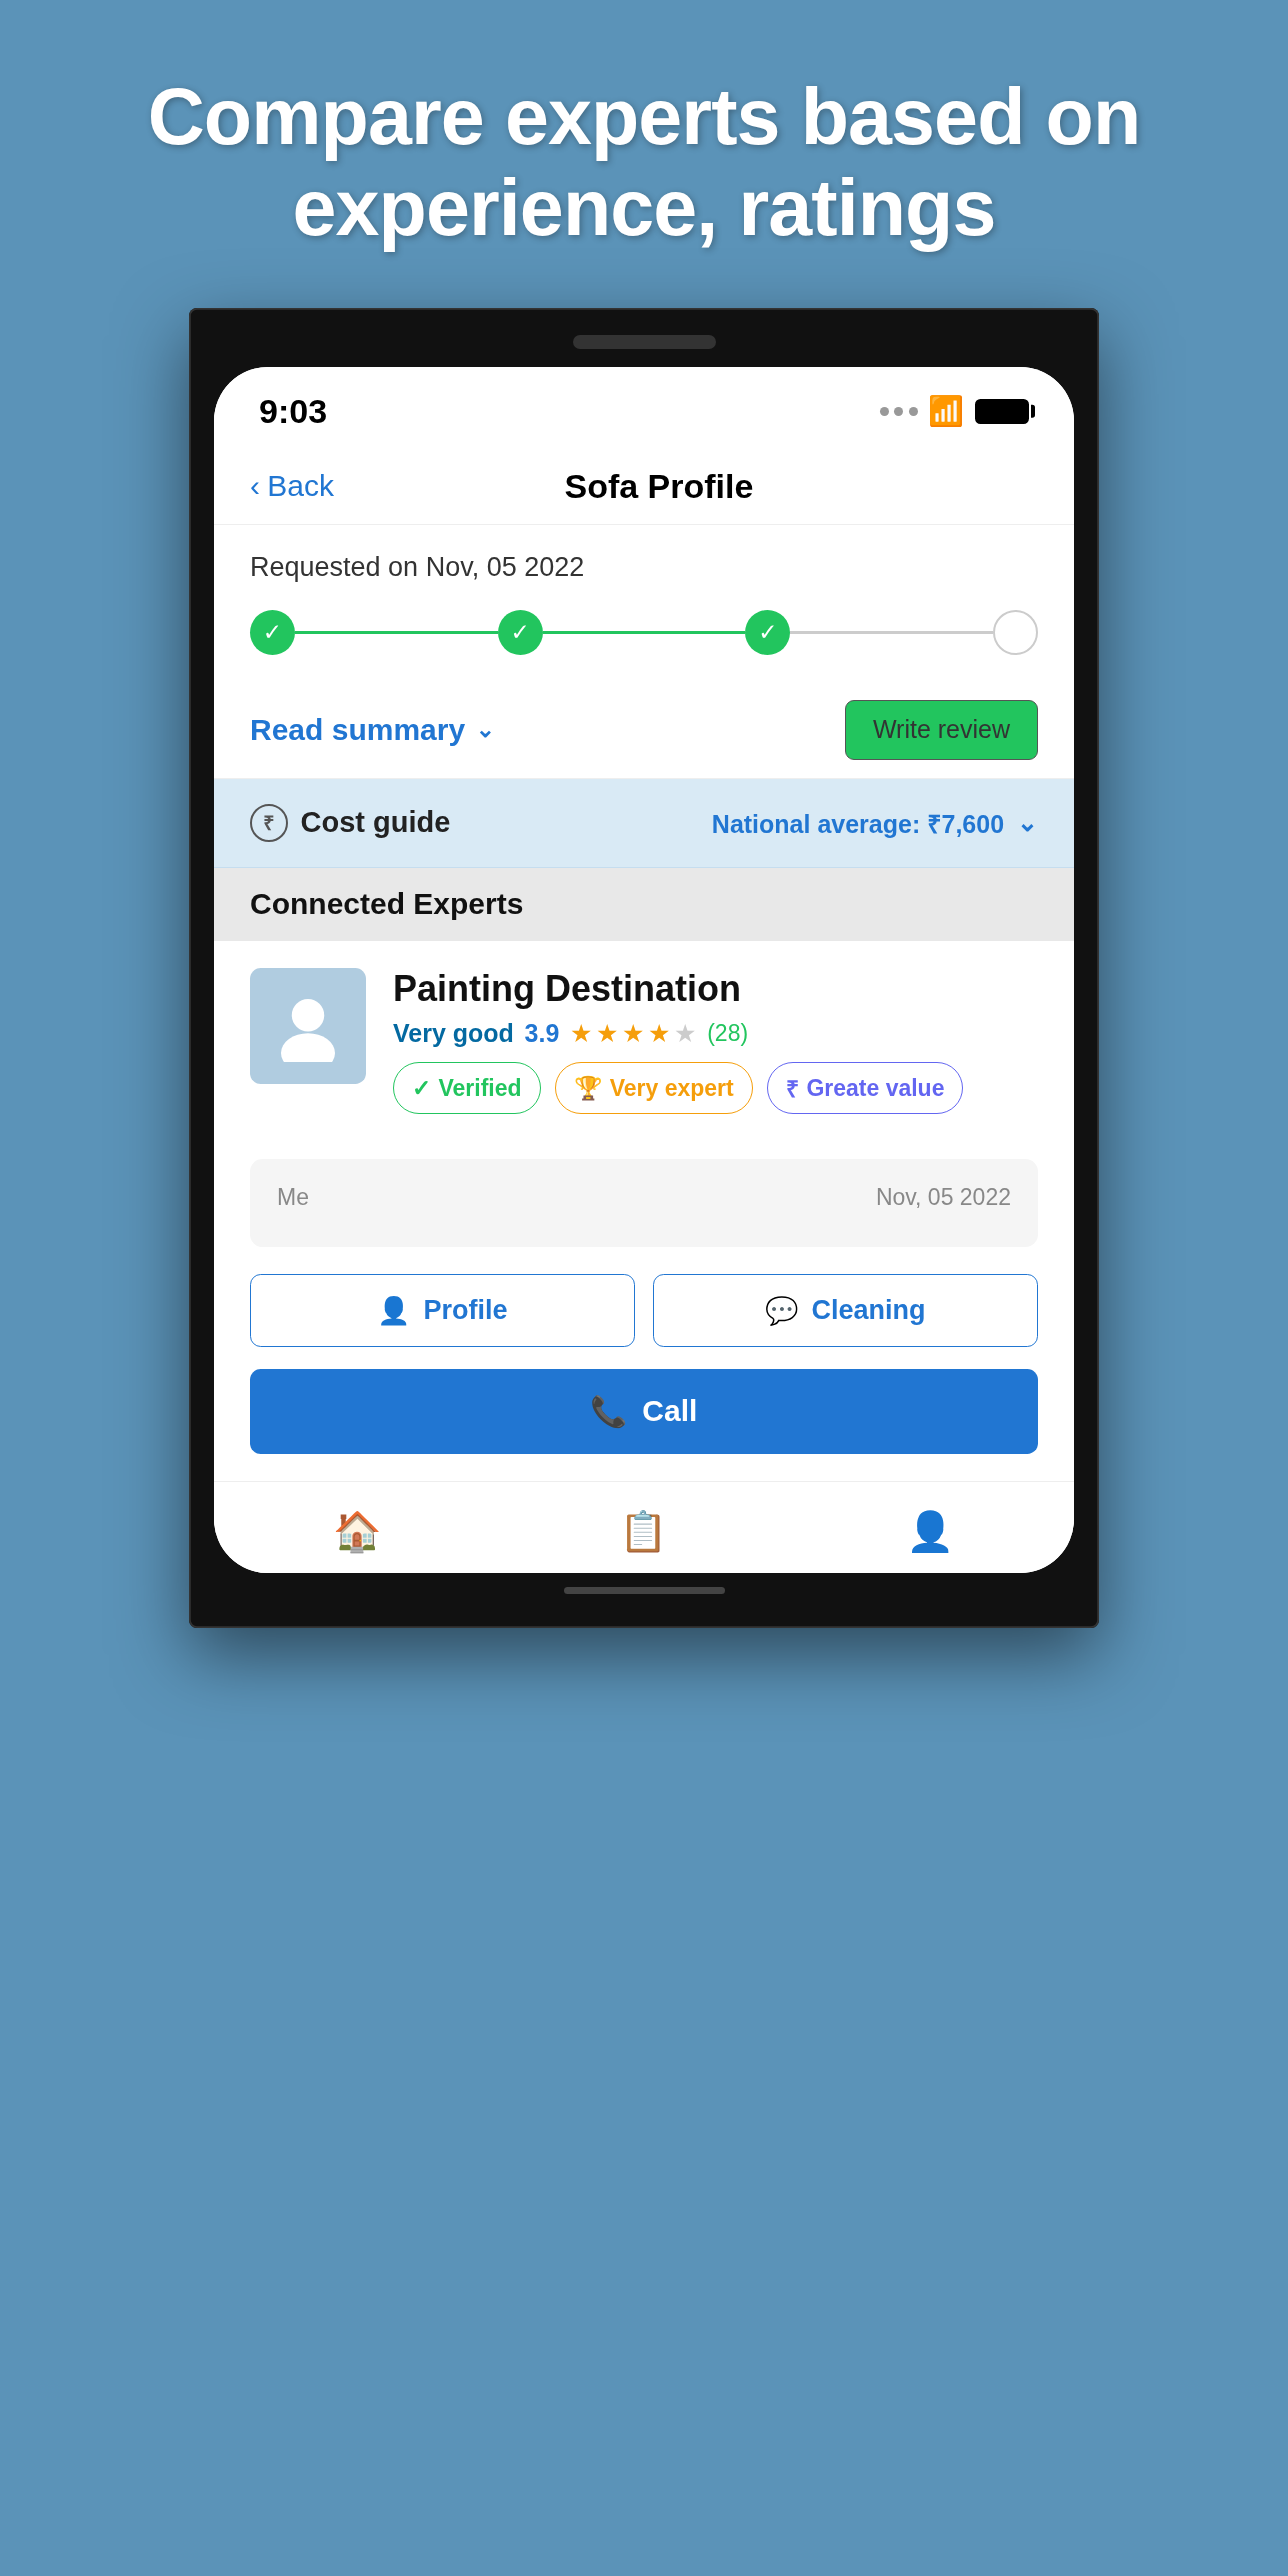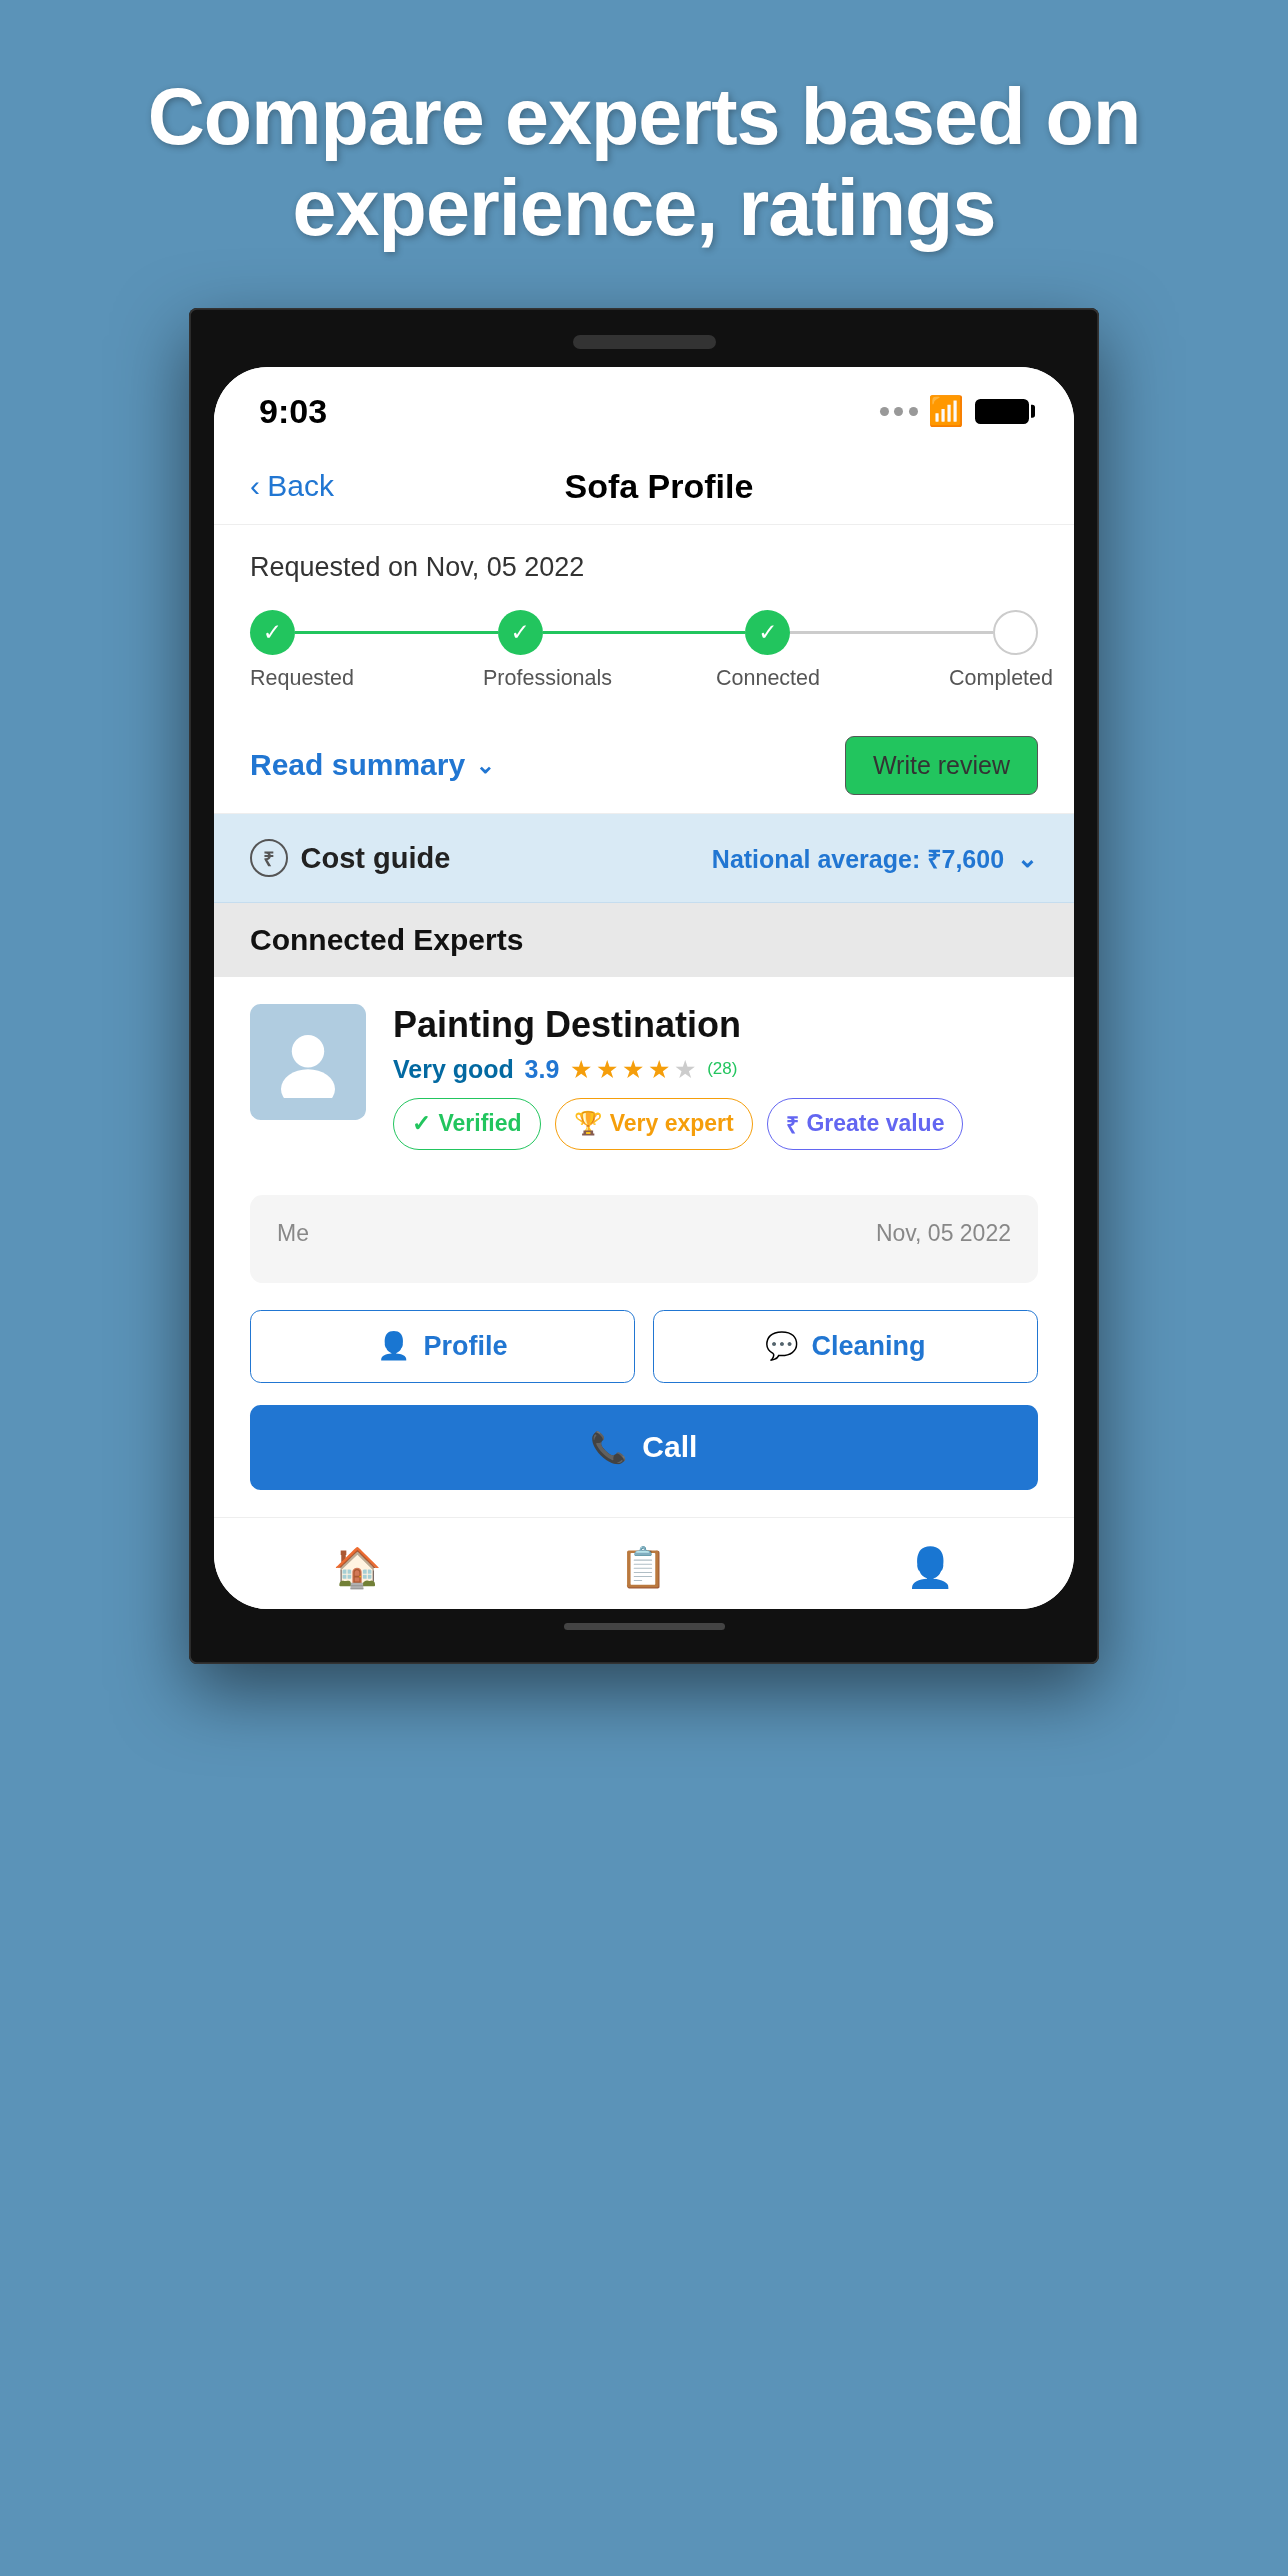--- a/index.html
+++ b/index.html
@@ -252,21 +252,21 @@
     }
     .stars {
       display: flex;
       gap: 3.6px;
     }
     .star { font-size: 25px; }
     .star.full { color: #f59e0b; }
     .star.empty { color: #ccc; }
     .review-count {
       color: #22c55e;
-      font-size: 17px;
+      font-size: 23px;
     }
     .badges {
       display: flex;
       gap: 14.3px;
       flex-wrap: wrap;
     }
     .badge {
       display: flex;
       align-items: center;
       gap: 7.2px;
@@ -436,26 +436,20 @@
 
       <div class="progress-container">
         <div class="steps-row">
           <div class="step-circle">✓</div>
           <div class="connector"></div>
           <div class="step-circle">✓</div>
           <div class="connector"></div>
           <div class="step-circle">✓</div>
           <div class="connector empty"></div>
           <div class="step-circle empty"></div>
-        </div>
-        <div class="steps-labels">
-          <span class="step-lbl">Requested</span>
-          <span class="step-lbl">Professionals</span>
-          <span class="step-lbl">Connected</span>
-          <span class="step-lbl">Completed</span>
         </div>
       </div>
     </div>
 
     <div class="action-row">
       <div class="read-summary">
         <span>Read summary</span>
         <span class="chevron-icon">⌄</span>
       </div>
       <button class="write-review-btn">Write review</button>

